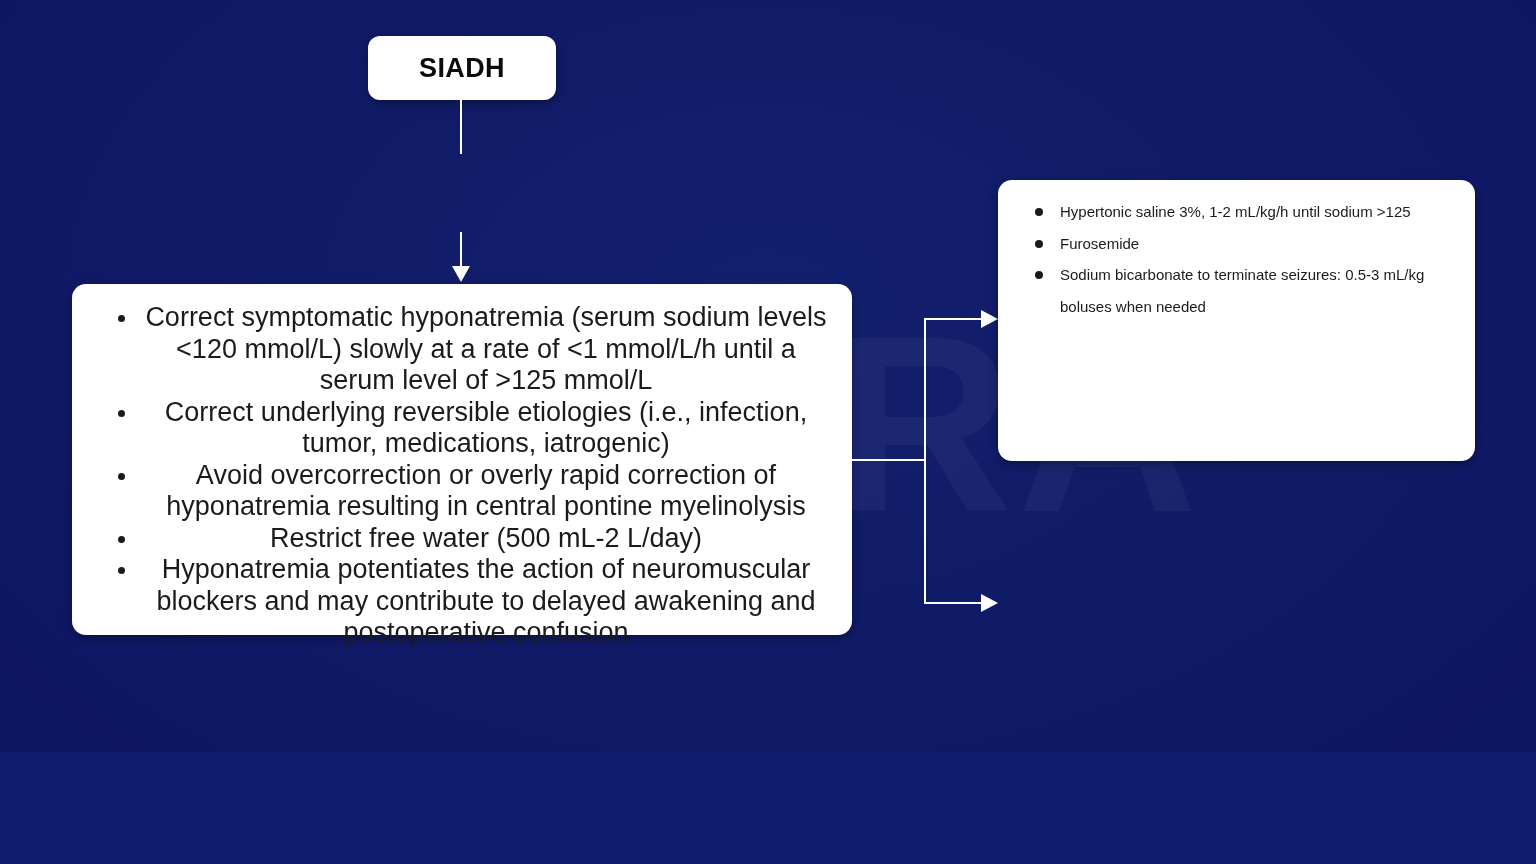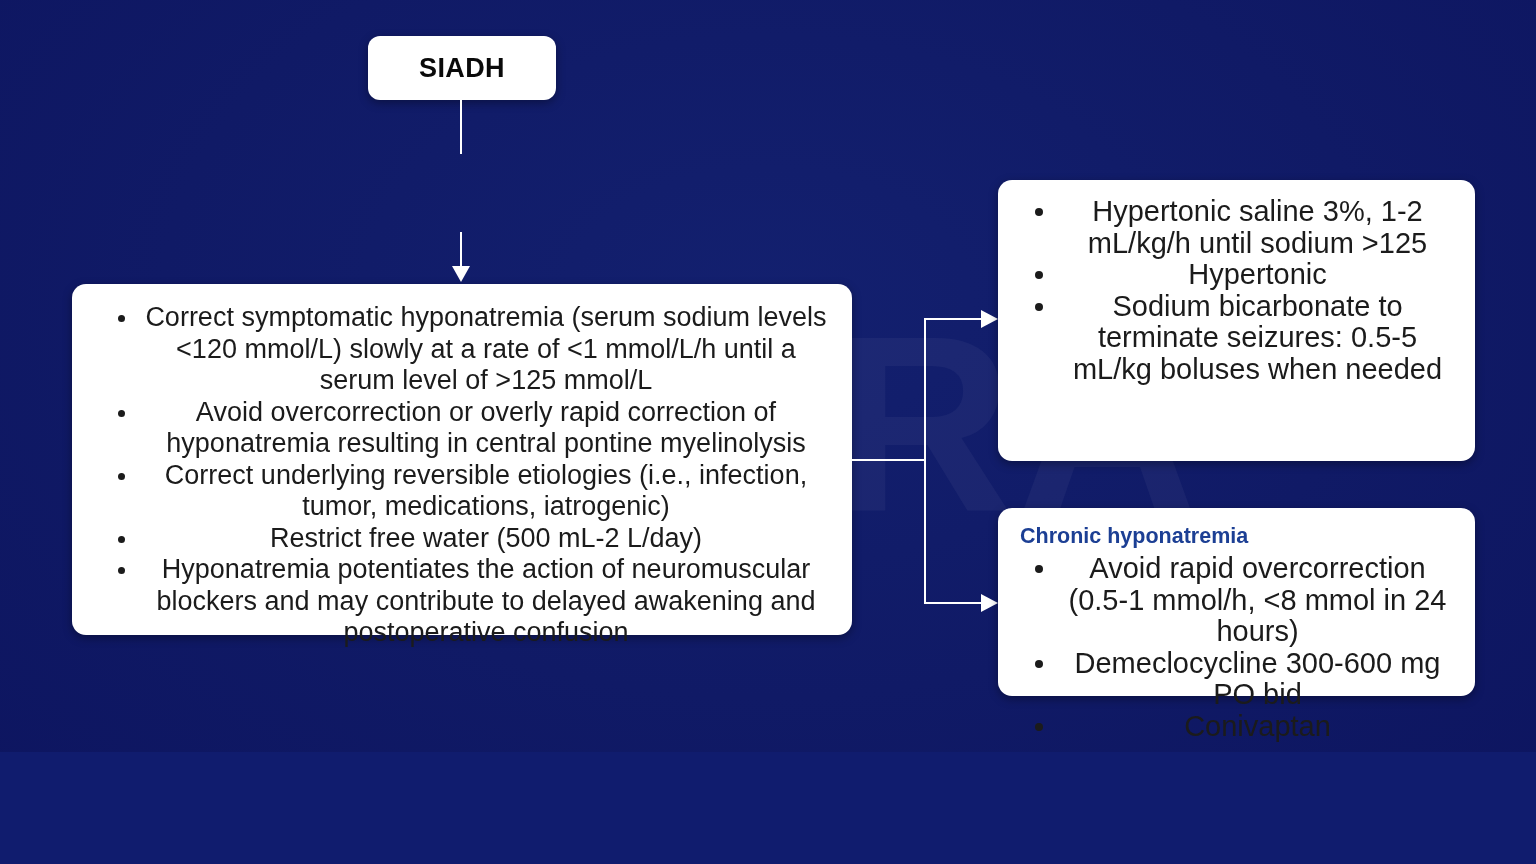--- a/index.html
+++ b/index.html
@@ -166,24 +166,23 @@
     text-align: center;
   }
   #management-list > li::before {
     width: 7px; height: 7px;
     left: 24px;
     top: 13px;
   }
 
   
   .right-list > li {
-    font-size: 29px;
+    font-size: 15px;
     line-height: 31.5px;
     padding-left: 50px;
-    text-align: center;
   }
   .right-list > li::before {
     width: 8px; height: 8px;
     left: 25px;
     top: 12px;
   }
 
   .card-heading {
     color: #1c3f94;
     font-weight: 700;
@@ -232,49 +231,41 @@
 
   <div class="conn conn-v" style="left:460px; top:100px; height:54px;"></div>
 
 
   <div class="conn conn-v" style="left:460px; top:232px; height:38px;"></div>
   <div class="arrow-down" style="left:452px; top:266px;"></div>
 
   <div class="card" id="management-card">
     <ul class="bullets" id="management-list">
       <li>Correct symptomatic hyponatremia (serum sodium levels &lt;120 mmol/L) slowly at a rate of &lt;1 mmol/L/h until a serum level of &gt;125 mmol/L</li>
+      <li>Correct underlying reversible etiologies (i.e., infection, tumor, medications, iatrogenic)</li>
       <li>Avoid overcorrection or overly rapid correction of hyponatremia resulting in central pontine myelinolysis</li>
-      <li>Correct underlying reversible etiologies (i.e., infection, tumor, medications, iatrogenic)</li>
       <li>Restrict free water (500 mL-2 L/day)</li>
       <li>Hyponatremia potentiates the action of neuromuscular blockers and may contribute to delayed awakening and postoperative confusion</li>
     </ul>
   </div>
 
   <div class="conn conn-h" style="left:852px; top:459px; width:74px;"></div>
   <div class="conn conn-v" style="left:924px; top:318px; height:286px;"></div>
   <div class="conn conn-h" style="left:924px; top:318px; width:60px;"></div>
   <div class="arrow-right" style="left:981px; top:310px;"></div>
   <div class="conn conn-h" style="left:924px; top:602px; width:60px;"></div>
   <div class="arrow-right" style="left:981px; top:594px;"></div>
 
   <div class="card" id="acute-card">
     <ul class="bullets right-list">
       <li>Hypertonic saline 3%, 1-2 mL/kg/h until sodium &gt;125</li>
-      <li>Hypertonic</li>
-      <li>Sodium bicarbonate to terminate seizures: 0.5-5 mL/kg boluses when needed</li>
+      <li>Furosemide</li>
+      <li>Sodium bicarbonate to terminate seizures: 0.5-3 mL/kg boluses when needed</li>
     </ul>
   </div>
 
-  <div class="card" id="chronic-card">
-    <div class="card-heading">Chronic hyponatremia</div>
-    <ul class="bullets right-list">
-      <li>Avoid rapid overcorrection (0.5-1 mmol/h, &lt;8 mmol in 24 hours)</li>
-      <li>Demeclocycline 300-600 mg PO bid</li>
-      <li>Conivaptan</li>
-    </ul>
-  </div>
 
   <div id="nysora-logo">
     <span class="logo-word">NYSORA</span>
     <span class="logo-reg">®</span>
   </div>
 
 </div>
 
 </body></html>

